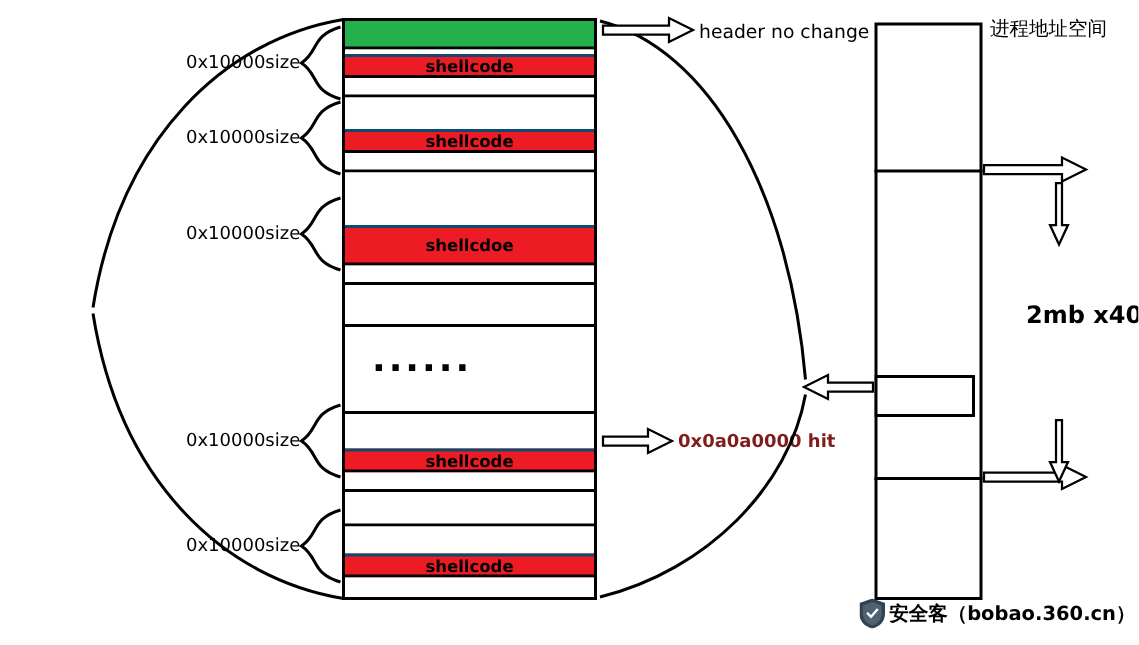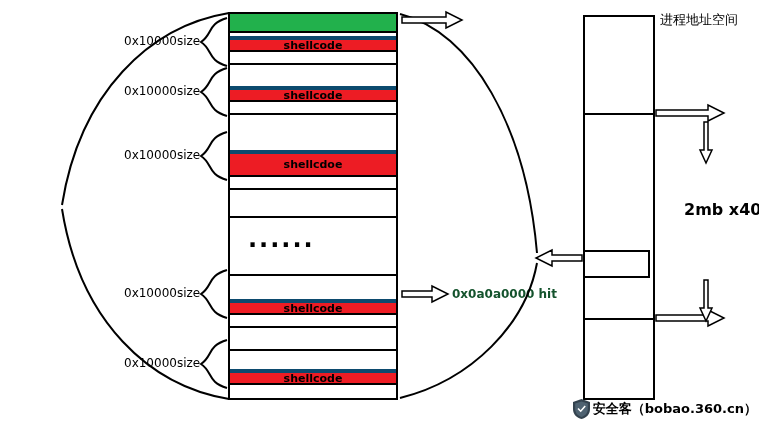--- a/index.html
+++ b/index.html
@@ -12,35 +12,35 @@
   
   .bincol{
     left:228px;top:12px;width:170px;height:388px;
     border:2px solid #000;box-sizing:border-box;background:#fff;overflow:hidden;
   }
   .row{width:100%;box-sizing:border-box;}
   .w{background:#fff;}
   .sep{border-bottom:2px solid #000;}
   .green{background:#22B14C;border-bottom:2px solid #000;}
   .red{
-    background:#ED1C24;border-top:4px solid #0c4a6e;border-bottom:2px solid #000;
+    background:#ED1C24;border-top:2px solid #0c4a6e;border-bottom:2px solid #000;
     display:flex;align-items:center;justify-content:center;
     font-size:11px;font-weight:bold;color:#000;
   }
   .dotsrow{display:flex;align-items:center;background:#fff;}
   .dots{
     font-size:24px;font-weight:bold;letter-spacing:2px;margin-left:18px;
     transform:translateY(-7px);line-height:10px;
   }
   
   .sizelbl{width:74px;text-align:right;left:124px;}
   .binlbl{left:8px;top:186px;font-size:12px;line-height:1.25;}
   
   .hdrnote{left:466px;top:13px;font-size:12.5px;}
-  .hitnote{left:452px;top:287px;font-size:12px;font-weight:bold;color:#14532d;}
+  .hitnote{left:452px;top:287px;font-size:12px;font-weight:bold;color:#7f1d1d;}
   
   .procrect{
     left:583px;top:15px;width:72px;height:385px;
     border:2px solid #000;box-sizing:border-box;background:#fff;
   }
   .hline{height:0;border-top:2px solid #000;}
   .mapbox{
     left:583px;top:250px;width:67px;height:28px;
     border:2px solid #000;box-sizing:border-box;background:#fff;
   }
@@ -80,20 +80,21 @@
     <div class="row w" style="height:28px"></div>
   </div>
 
   <div class="abs lbl sizelbl" style="top:34px">0x10000size</div>
   <div class="abs lbl sizelbl" style="top:84px">0x10000size</div>
   <div class="abs lbl sizelbl" style="top:148px">0x10000size</div>
   <div class="abs lbl sizelbl" style="top:286px">0x10000size</div>
   <div class="abs lbl sizelbl" style="top:356px">0x10000size</div>
 
 
+  <div class="abs lbl hdrnote">header no change</div>
   <div class="abs lbl hitnote">0x0a0a0000 hit</div>
 
   <div class="abs procrect">
     <div class="hline" style="position:absolute;left:-2px;top:96px;width:72px;"></div>
     <div class="hline" style="position:absolute;left:-2px;top:301px;width:72px;"></div>
   </div>
   <div class="abs mapbox"></div>
   <div class="abs lbl proctitle">进程地址空间</div>
   <div class="abs lbl spanlbl">2mb x40</div>
 

